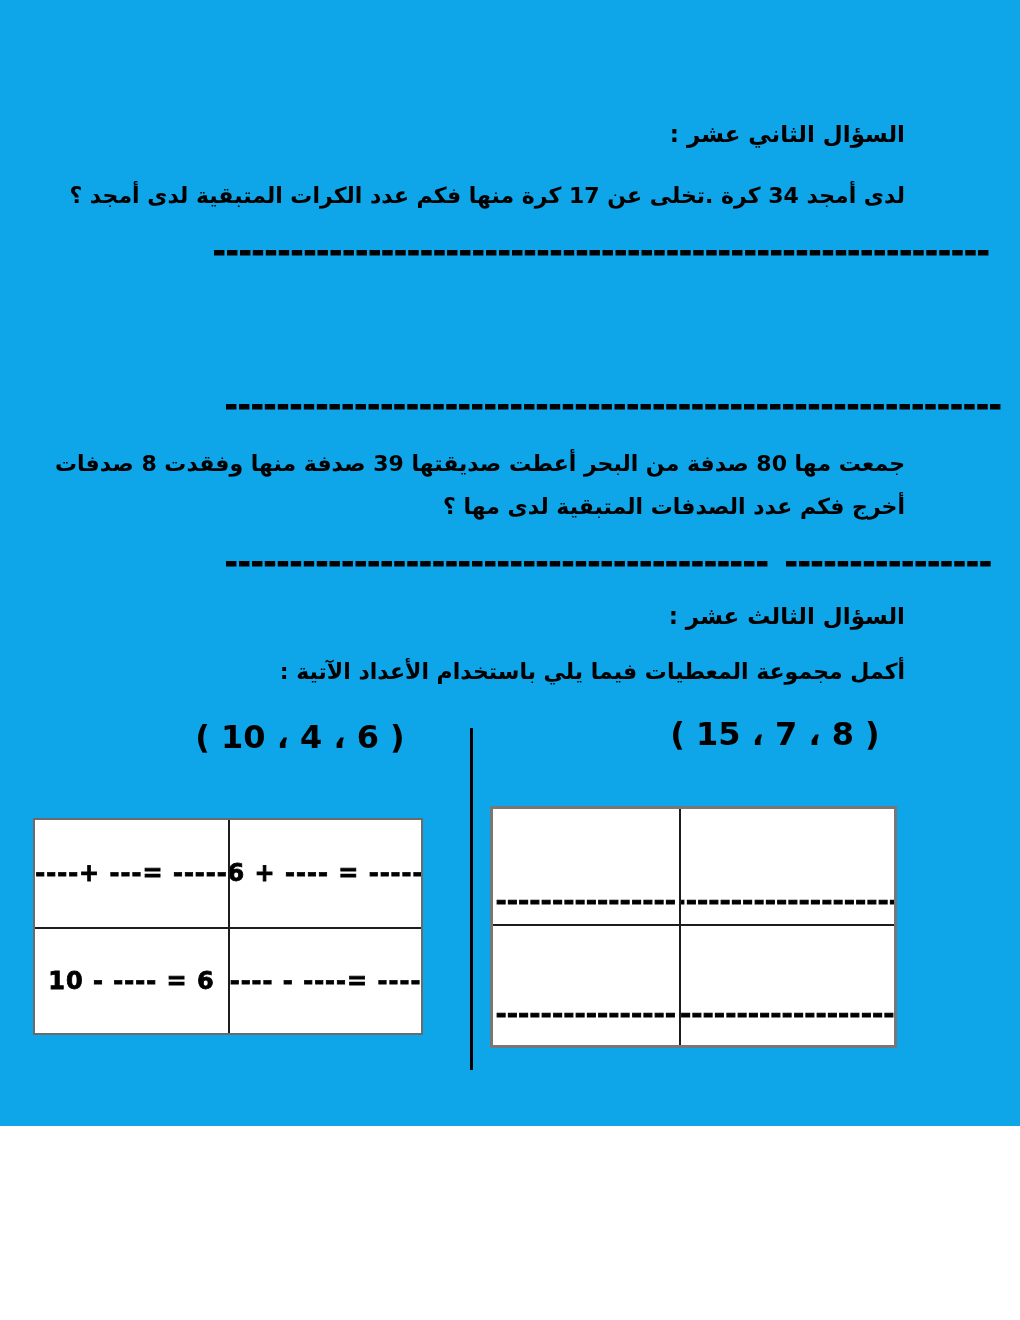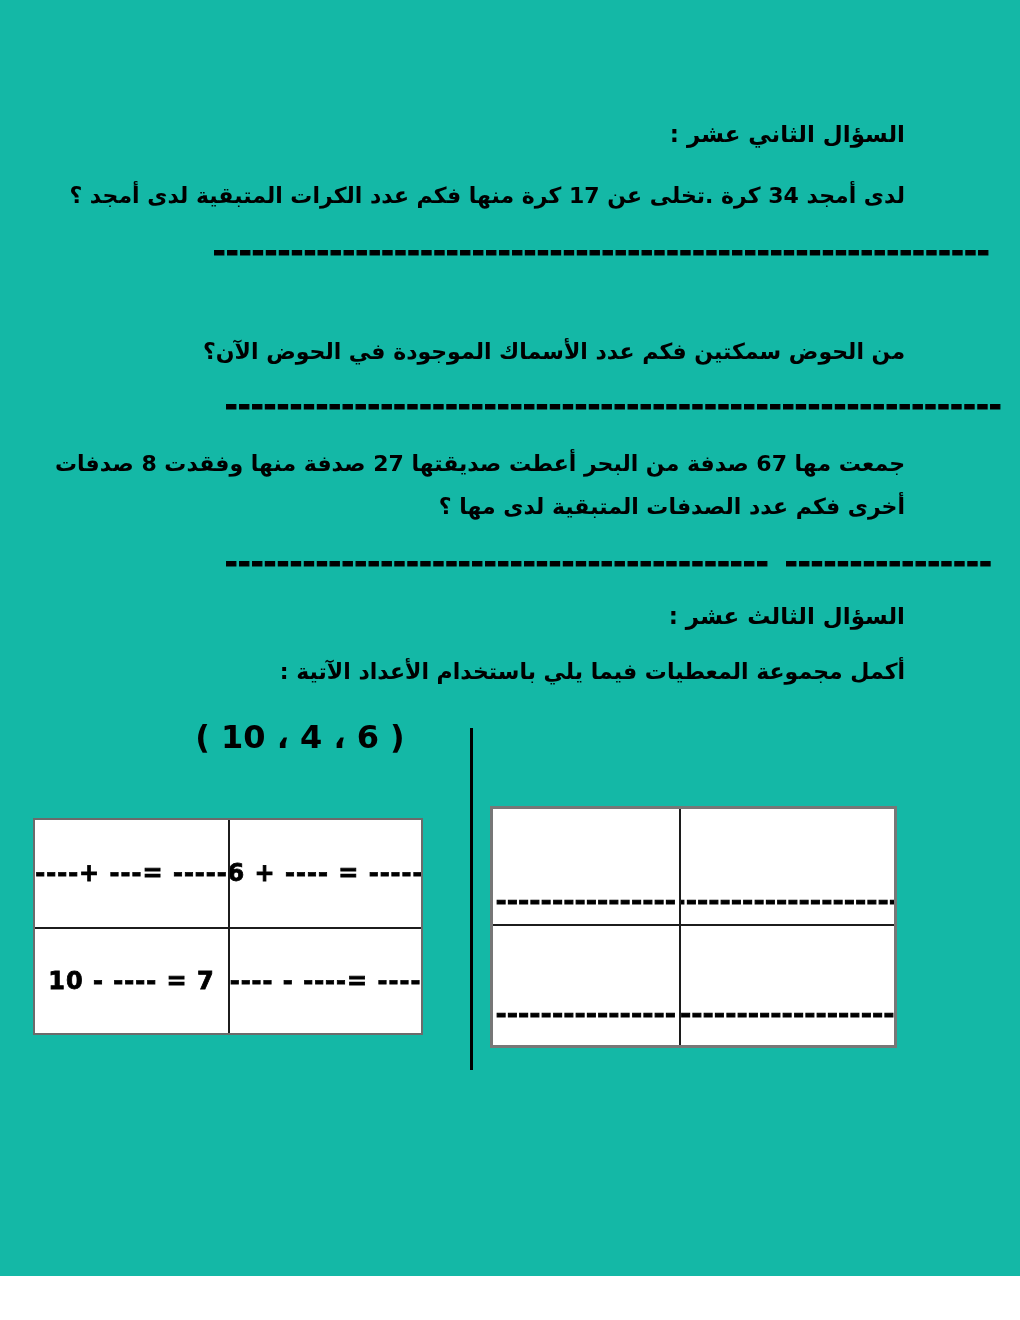--- a/index.html
+++ b/index.html
@@ -1,20 +1,20 @@
 <!DOCTYPE html>
 <html lang="ar"><head>
 <meta charset="utf-8">
 <style>
   html, body { margin: 0; padding: 0; background: #ffffff; }
   .page {
     position: relative;
     width: 1020px;
-    height: 1276px;
-    background: #14b8a6;
+    height: 1126px;
+    background: #0ea5e9;
     font-family: "DejaVu Sans", sans-serif;
     font-weight: bold;
     color: #000000;
     overflow: hidden;
   }
   
   .rtl-line {
     position: absolute;
     right: 115px;
     direction: rtl;
@@ -113,48 +113,48 @@
 <body>
 
 <div class="page">
 
   <div class="rtl-line heading" style="top:120px;">السؤال الثاني عشر :</div>
 
   <div class="rtl-line" style="top:182px;">لدى أمجد 34 كرة .تخلى عن 17 كرة منها فكم عدد الكرات المتبقية لدى أمجد ؟</div>
 
   <div class="dashline" style="top:237px;">------------------------------------------------------------</div>
 
-  <div class="rtl-line" style="top:338px;">من الحوض سمكتين فكم عدد الأسماك الموجودة في الحوض الآن؟</div>
 
   <div class="dashline" style="top:391px; left:225px;">------------------------------------------------------------</div>
 
-  <div class="rtl-line" style="top:450px;">جمعت مها 67 صدفة من البحر أعطت صديقتها 27 صدفة منها وفقدت 8 صدفات</div>
-  <div class="rtl-line" style="top:493px;">أخرى فكم عدد الصدفات المتبقية لدى مها ؟</div>
+  <div class="rtl-line" style="top:450px;">جمعت مها 80 صدفة من البحر أعطت صديقتها 39 صدفة منها وفقدت 8 صدفات</div>
+  <div class="rtl-line" style="top:493px;">أخرج فكم عدد الصدفات المتبقية لدى مها ؟</div>
 
   <div class="dashline" style="top:548px; left:225px;">
     <span class="seg">------------------------------------------</span><span class="gap"></span><span class="seg">----------------</span>
   </div>
 
   <div class="rtl-line" style="top:658px;">أكمل مجموعة المعطيات فيما يلي باستخدام الأعداد الآتية :</div>
 
   <div class="rtl-line heading" style="top:602px;">السؤال الثالث عشر :</div>
 
   <div class="numset" style="top:718px; left:160px; width:280px;">( 10 ، 4 ، 6 )</div>
+  <div class="numset" style="top:715px; left:635px; width:280px;">( 15 ، 7 ، 8 )</div>
 
   <div class="vdivider"></div>
 
   <div class="grid" id="eq-table">
     <div class="cell">
       <span class="eq-text">----+ ---= -----</span>
     </div>
     <div class="cell c2">
       <span class="eq-text">6 + ---- = -----</span>
     </div>
     <div class="cell r2">
-      <span class="eq-text">10 - ---- = 7</span>
+      <span class="eq-text">10 - ---- = 6</span>
     </div>
     <div class="cell c2 r2">
       <span class="eq-text">---- - ----= ----</span>
     </div>
   </div>
 
   <div class="grid" id="blank-table">
     <div class="cell row1">
       <span class="blank-dashes">----------------</span>
     </div>

